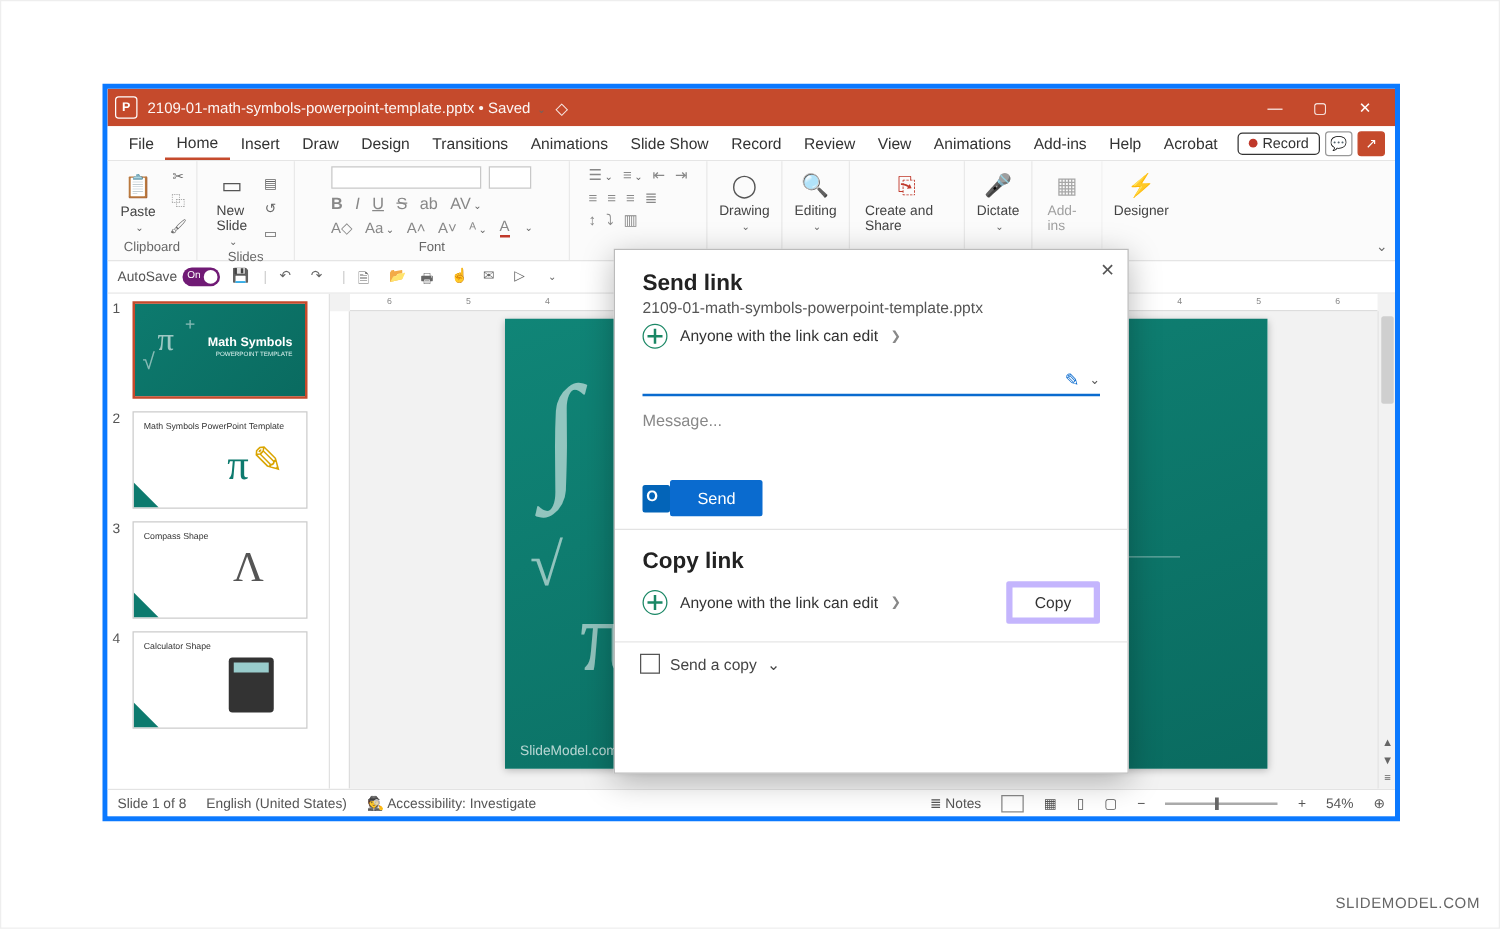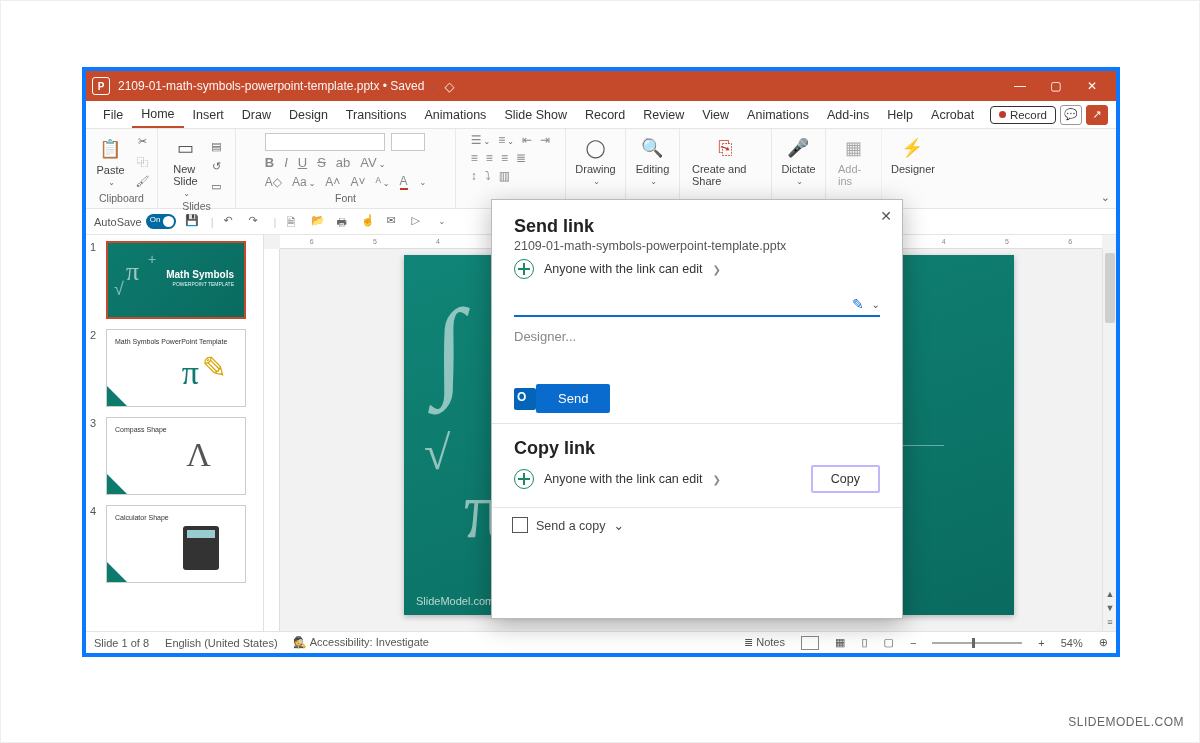--- a/index.html
+++ b/index.html
@@ -37,21 +37,21 @@
   .bigbtn .ico { width:26px; height:26px; display:flex; align-items:center; justify-content:center; font-size:18px; color:#555;}
   .caret{font-size:8px; color:#666; margin-left:2px;}
   .smallico { width:16px; height:16px; color:#666; display:inline-flex; align-items:center; justify-content:center;}
   .fontbox { border:1px solid #c8c8c8; background:#fff; height:18px; width:120px; font-size:11px; padding:0 4px; color:#888; display:flex; align-items:center;}
   .sizebox { border:1px solid #c8c8c8; background:#fff; height:18px; width:34px; font-size:11px; display:flex; align-items:center; justify-content:center; color:#888;}
   .ribbon .collapse { position:absolute; right:6px; bottom:4px; font-size:11px; color:#666;}
 
   
   .quickbar { height:26px; background:#fff; border-bottom:1px solid #e5e5e5; display:flex; align-items:center; padding:0 8px; gap:10px; font-size:11px; color:#555;}
   .quickbar .toggle { display:flex; align-items:center; gap:4px;}
-  .toggle .switch{ width:30px; height:15px; background:#0369a1; border-radius:8px; position:relative;}
+  .toggle .switch{ width:30px; height:15px; background:#701a75; border-radius:8px; position:relative;}
   .toggle .switch::after{content:"";position:absolute;right:2px;top:2px;width:11px;height:11px;background:#fff;border-radius:50%;}
   .qicon{ width:15px; height:15px; color:#666; }
 
   
   .workspace{ flex:1; display:flex; background:#f2f2f2; overflow:hidden; position:relative;}
   .thumbs{ width:178px; background:#fff; border-right:1px solid #e1e1e1; overflow:hidden; padding:6px 4px;}
   .thumb{ display:flex; gap:4px; margin-bottom:10px;}
   .thumb .num{ width:12px; font-size:11px; color:#555;}
   .thumb .slide{ width:140px; height:78px; border:1px solid #ccc; background:#fff; position:relative; overflow:hidden;}
   .thumb.sel .slide{ border:2px solid #c54a2c; }
@@ -92,21 +92,21 @@
   .permrow .chev{color:#888;font-size:10px;}
   .to-field{ border-bottom:2px solid #0a6bcf; height:24px; display:flex; align-items:center; justify-content:flex-end; gap:8px; margin-bottom:12px;}
   .to-field .pencil{ color:#0a6bcf; font-size:14px;}
   .to-field .chev{ color:#555; font-size:10px;}
   .msg-field{ font-size:13px; color:#888; margin-bottom:40px;}
   .sendrow{ display:flex; align-items:center; justify-content:flex-start;}
   .outlook-ico{width:22px;height:22px;background:#0364b8;border-radius:2px;position:relative;}
   .outlook-ico::after{content:"O";position:absolute;left:3px;top:2px;color:#fff;font-size:12px;font-weight:bold;}
   .btn-primary{ background:#0a6bcf; color:#fff; border:none; padding:7px 22px; font-size:13px; border-radius:2px; cursor:pointer;}
   .divider{height:1px;background:#e3e3e3;}
-  .btn-outline{ border:2px solid #c4b5fd; background:#fff; padding:5px 18px; font-size:12.5px; border-radius:2px; color:#333; cursor:pointer;}
+  .btn-outline{ border:5px solid #c4b5fd; background:#fff; padding:5px 18px; font-size:12.5px; border-radius:2px; color:#333; cursor:pointer;}
   .copyrow{ display:flex; align-items:center; justify-content:space-between;}
   .dialog .footer{ border-top:1px solid #e6e6e6; padding:10px 22px; font-size:12.5px; color:#444; display:flex; align-items:center; gap:8px;}
   .footer .copyico{width:14px;height:14px;border:1.3px solid #555;position:relative;}
   .footer .copyico::after{content:"";position:absolute;left:-3px;top:-3px;width:14px;height:14px;border:1.3px solid #555;background:#fff;}
 
   .brand{ position:absolute; right:16px; bottom:14px; font-size:12px; letter-spacing:.5px; color:#666; }
 
   
   .chalk.integral{left:30px;top:30px;font-size:110px;}
   .chalk.plus{left:90px;top:60px;font-size:40px;}
@@ -406,21 +406,21 @@
       <div class="fname">2109-01-math-symbols-powerpoint-template.pptx</div>
       <div class="permrow">
         <span class="globe"></span>
         <span>Anyone with the link can edit</span>
         <span class="chev">❯</span>
       </div>
       <div class="to-field">
         <span class="pencil">✎</span>
         <span class="chev">⌄</span>
       </div>
-      <div class="msg-field">Designer...</div>
+      <div class="msg-field">Message...</div>
       <div class="sendrow">
         <div class="outlook-ico"></div>
         <button class="btn-primary">Send</button>
       </div>
     </div>
     <div class="divider"></div>
     <div class="sec" style="padding-top:14px;padding-bottom:14px">
       <h2>Copy link</h2>
       <div class="copyrow" style="margin-top:6px">
         <div class="permrow" style="margin:0">

